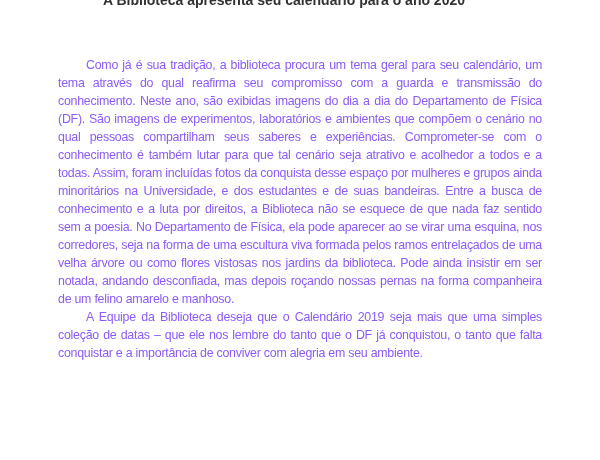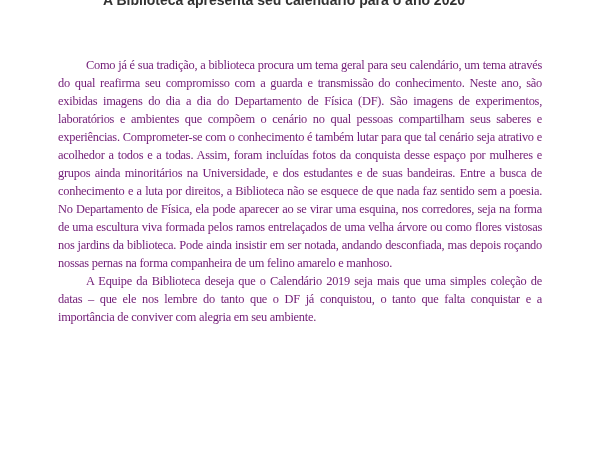--- a/index.html
+++ b/index.html
@@ -34,22 +34,21 @@
   }
   .doc-body {
     position: absolute;
     top: 56px;
     left: 58px;
     width: 484px;
     text-align: justify;
     font-size: 12.4px;
     line-height: 18px;
     letter-spacing: -0.25px;
-    color: #701a75;
-    font-family: Liberation Serif, serif;
+    color: #8b5cf6;
   }
   .doc-body p {
     margin: 0;
     padding: 0;
     text-indent: 28px;
   }
 </style>
 </head>
 <body>
 

